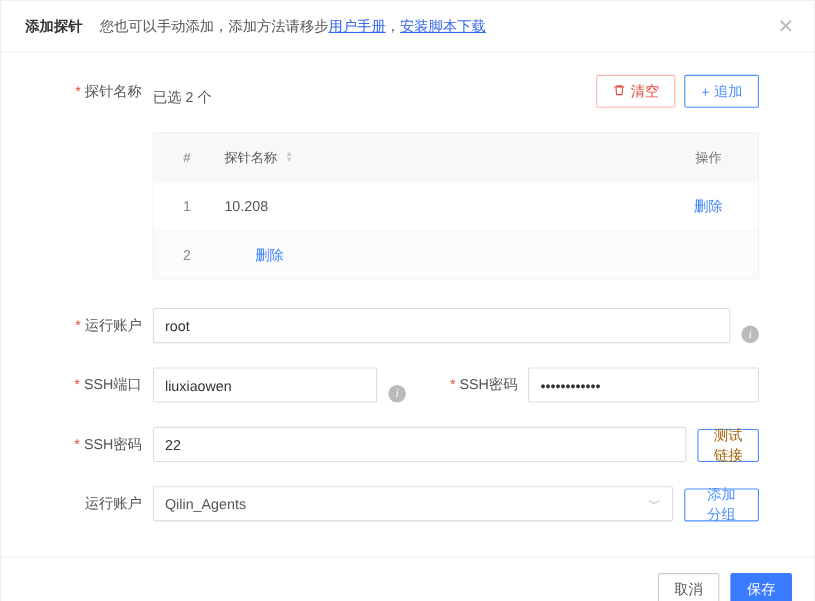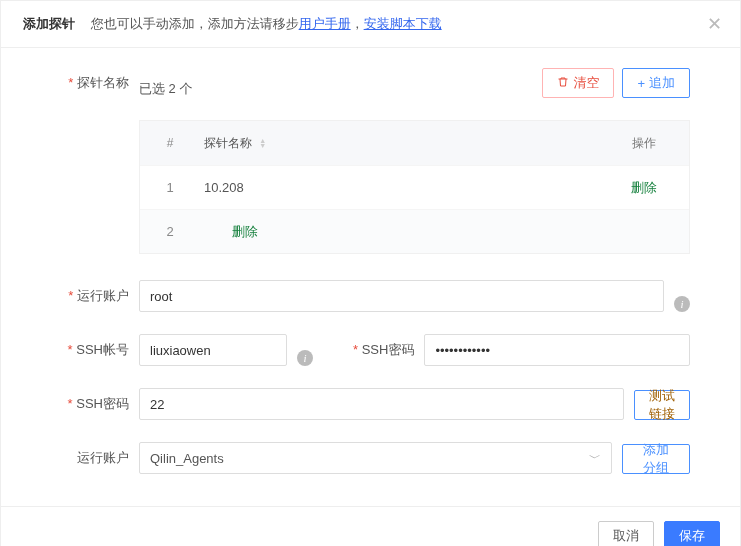--- a/index.html
+++ b/index.html
@@ -132,42 +132,42 @@
   .table-row {
     border-top: 1px solid #f5f5f5;
     background: #fff;
   }
   .table-row:nth-child(odd) {
     background: #fafbfc;
   }
   .col-idx { width: 60px; text-align: center; color:#888; }
   .col-name { flex: 1; padding-left: 4px; color:#555; }
   .col-op { width: 90px; text-align: center; }
-  .col-op a { color: #15803d; cursor: pointer; }
+  .col-op a { color: #3b82f6; cursor: pointer; }
   .sort-icons {
     display: inline-flex;
     flex-direction: column;
     font-size: 7px;
     line-height: 5px;
     vertical-align: middle;
     margin-left: 4px;
     color: #ccc;
   }
   input[type="text"], input[type="password"], .select {
     height: 32px;
     border: 1px solid #ddd;
     border-radius: 2px;
     padding: 0 10px;
     font-size: 13px;
     color: #333;
     outline: none;
     background: #fff;
   }
   .input-full { flex: 1; min-width: 0;}
-  .input-180 { width: 148px; }
+  .input-180 { width: 204px; }
   .select {
     flex: 1;
     display: flex;
     align-items: center;
     justify-content: space-between;
     cursor: pointer;
     color: #555;
   }
   .info-icon {
     width: 16px;
@@ -266,21 +266,21 @@
 
     <div class="row">
       <div class="label required">运行账户</div>
       <div class="content">
         <input type="text" class="input-full" value="root" style="">
         <span class="info-icon">i</span>
       </div>
     </div>
 
     <div class="row">
-      <div class="label required">SSH帐号</div>
+      <div class="label required">SSH端口</div>
       <div class="content">
         <input type="text" class="input-180" value="liuxiaowen" style="">
         <span class="info-icon">i</span>
         <div class="ssh-pwd-block">
           <div class="label required ssh-pwd-label">SSH密码</div>
           <input type="password" class="input-full" value="••••••••••••" style="">
         </div>
       </div>
     </div>
 

